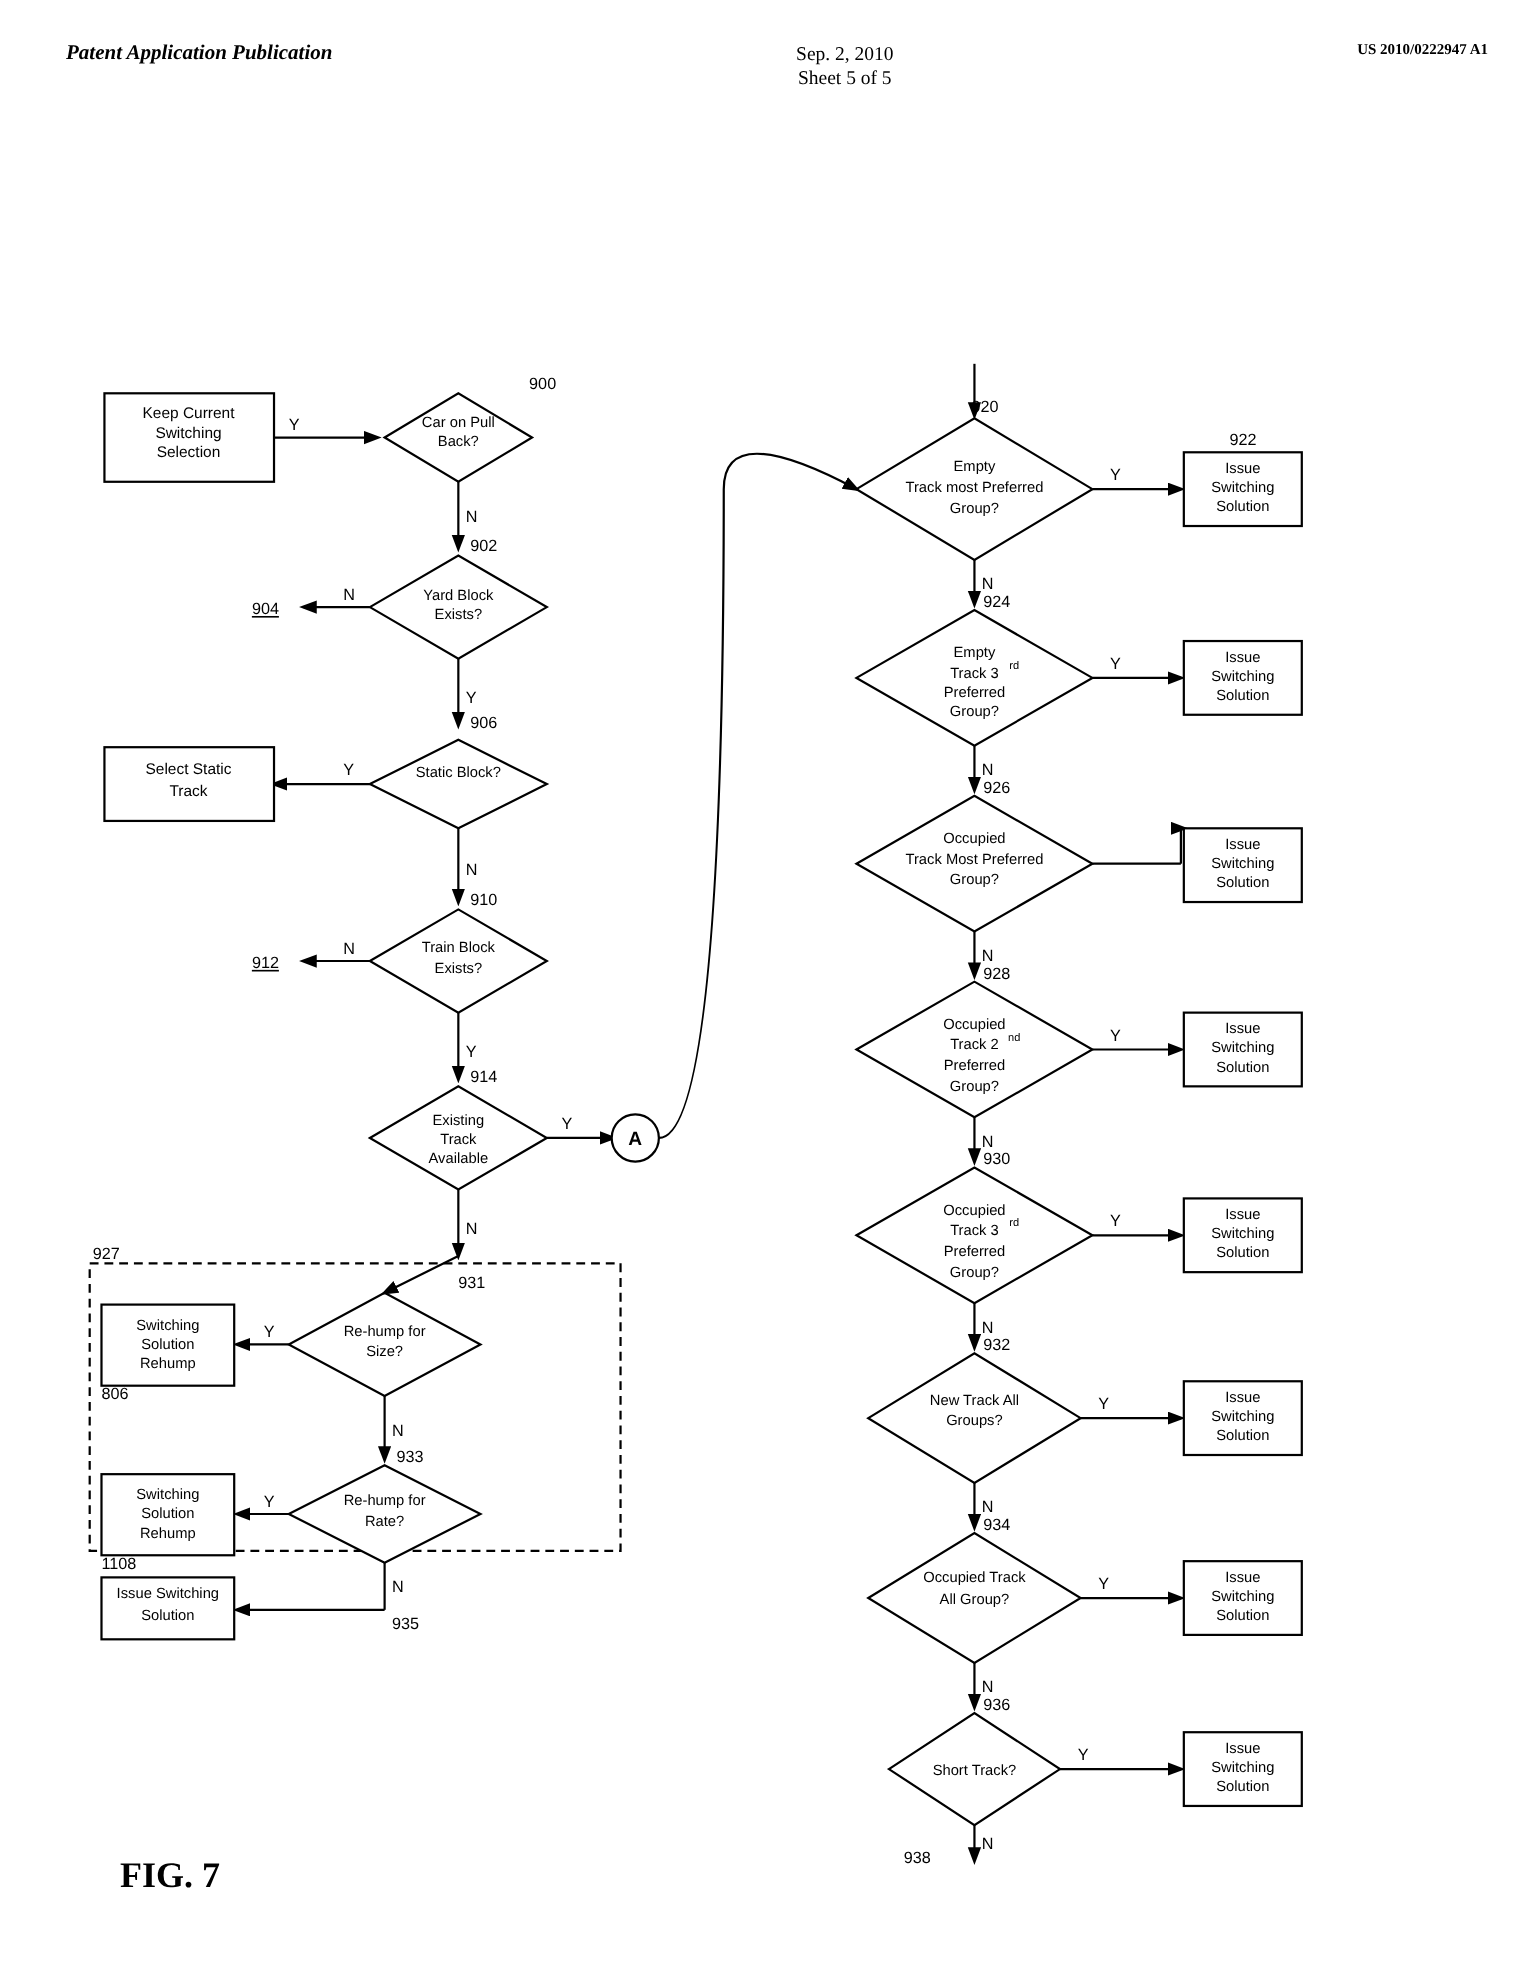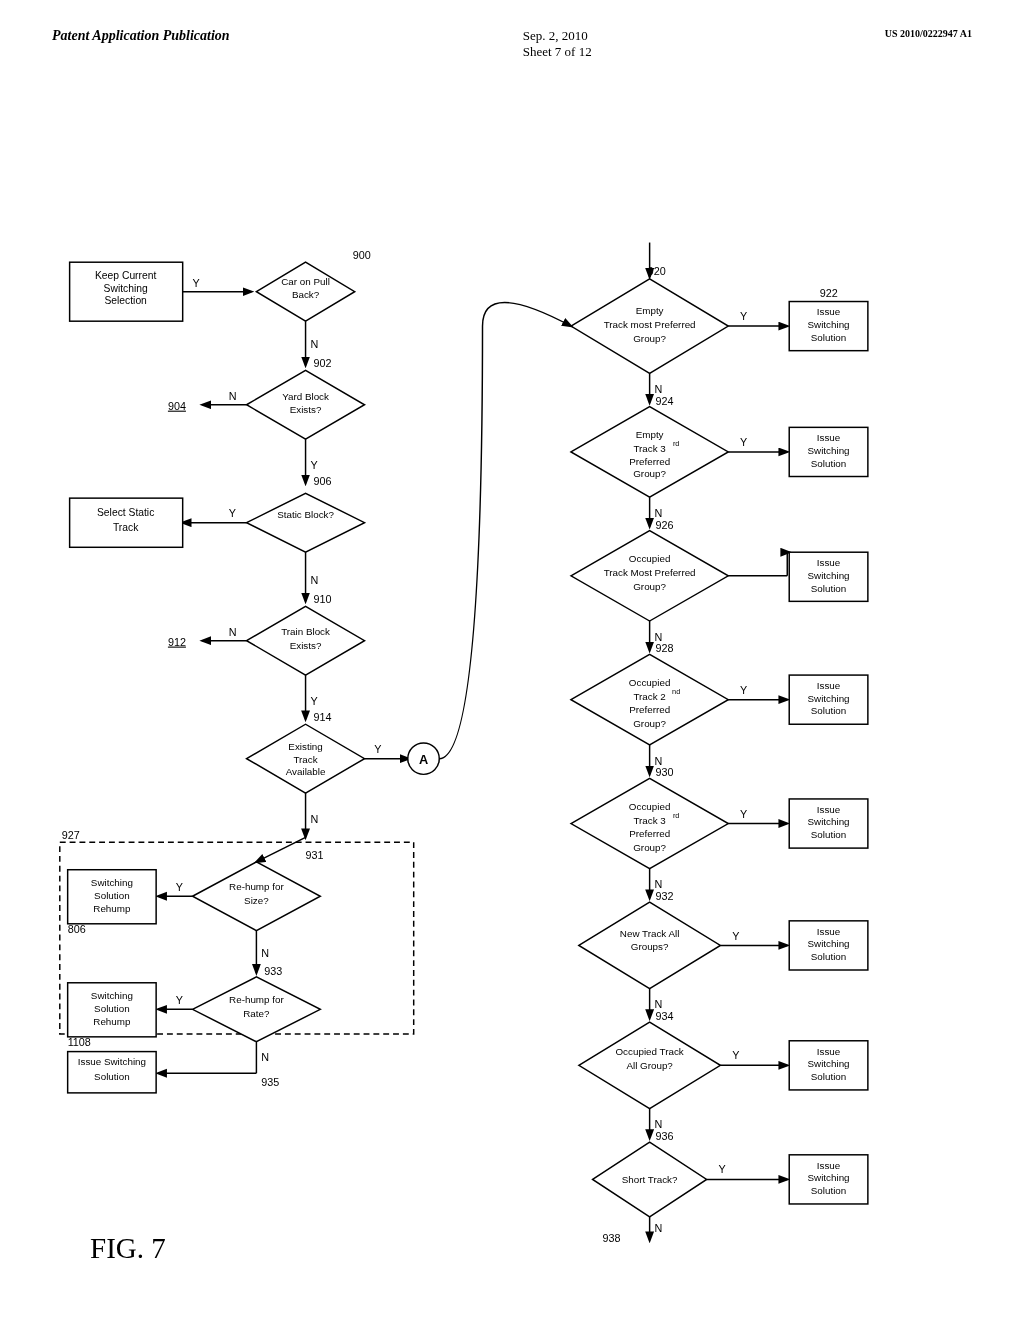--- a/index.html
+++ b/index.html
@@ -9,34 +9,35 @@
       background: #fff;
       font-family: 'Times New Roman', Times, serif;
       overflow: hidden;
       position: relative;
     }
 
     
     .header {
       position: absolute;
       top: 28px;
-      left: 0;
+      left: 12px;
       right: 0;
       display: flex;
       justify-content: space-between;
       align-items: flex-start;
-      padding: 0 52px;
+      padding: 0 32px;
     }
     .header-left {
       font-size: 14px;
       font-weight: bold;
       font-style: italic;
     }
     .header-center {
       font-size: 13px;
+      text-align: center;
     }
     .header-right {
       font-size: 10px;
       font-weight: bold;
     }
 
     
     .diagram {
       position: absolute;
       top: 100px;
@@ -47,33 +48,33 @@
 
     
     .diagram svg {
       width: 100%;
       height: 100%;
     }
 
     .fig-label {
       position: absolute;
       bottom: 55px;
-      left: 90px;
-      font-size: 29px;
-      font-weight: normal;
+      left: 80px;
+      font-size: 24px;
+      font-weight: bold;
     }
   </style>
 </head>
 <body>
 
 <div class="header">
   <div class="header-left">Patent Application Publication</div>
   <div class="header-center">
     <div>Sep. 2, 2010</div>
-    <div>Sheet 7 of 12</div>
+    <div>Sheet 5 of 5</div>
   </div>
   <div class="header-right">US 2010/0222947 A1</div>
 </div>
 
 <div class="diagram">
   <svg viewBox="0 0 960 1180" xmlns="http://www.w3.org/2000/svg">
     <defs>
       <marker id="arrow" markerWidth="8" markerHeight="8" refX="6" refY="3" orient="auto">
         <path d="M0,0 L0,6 L8,3 z" fill="#000"></path>
       </marker>

